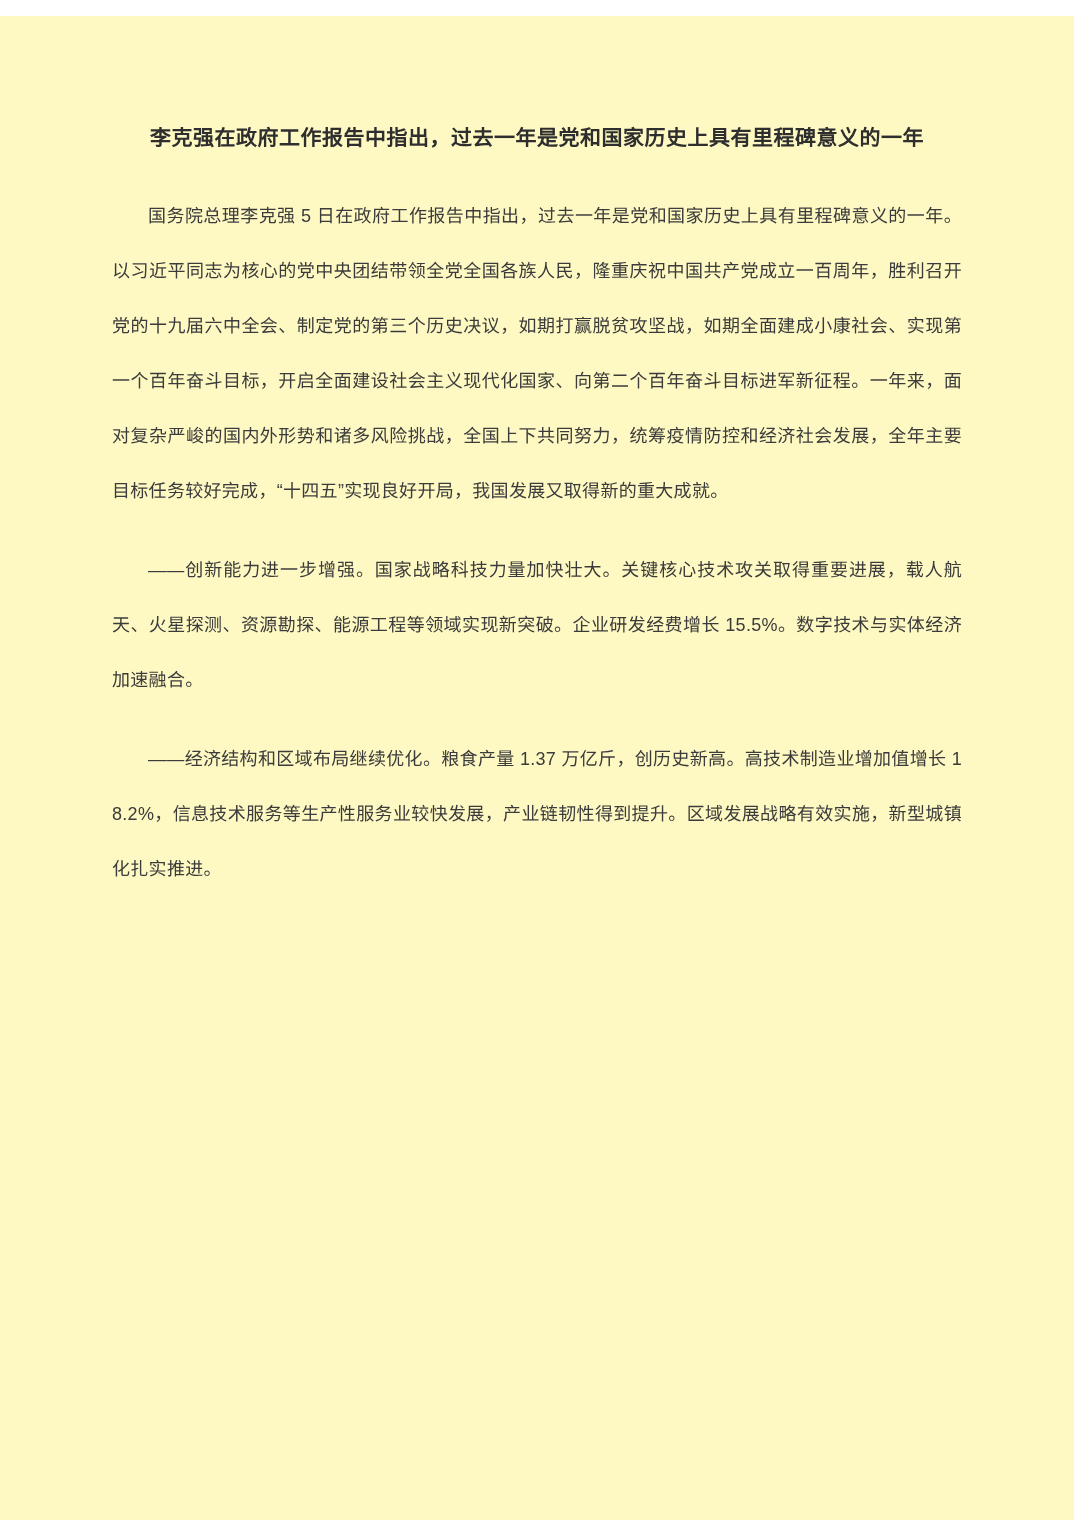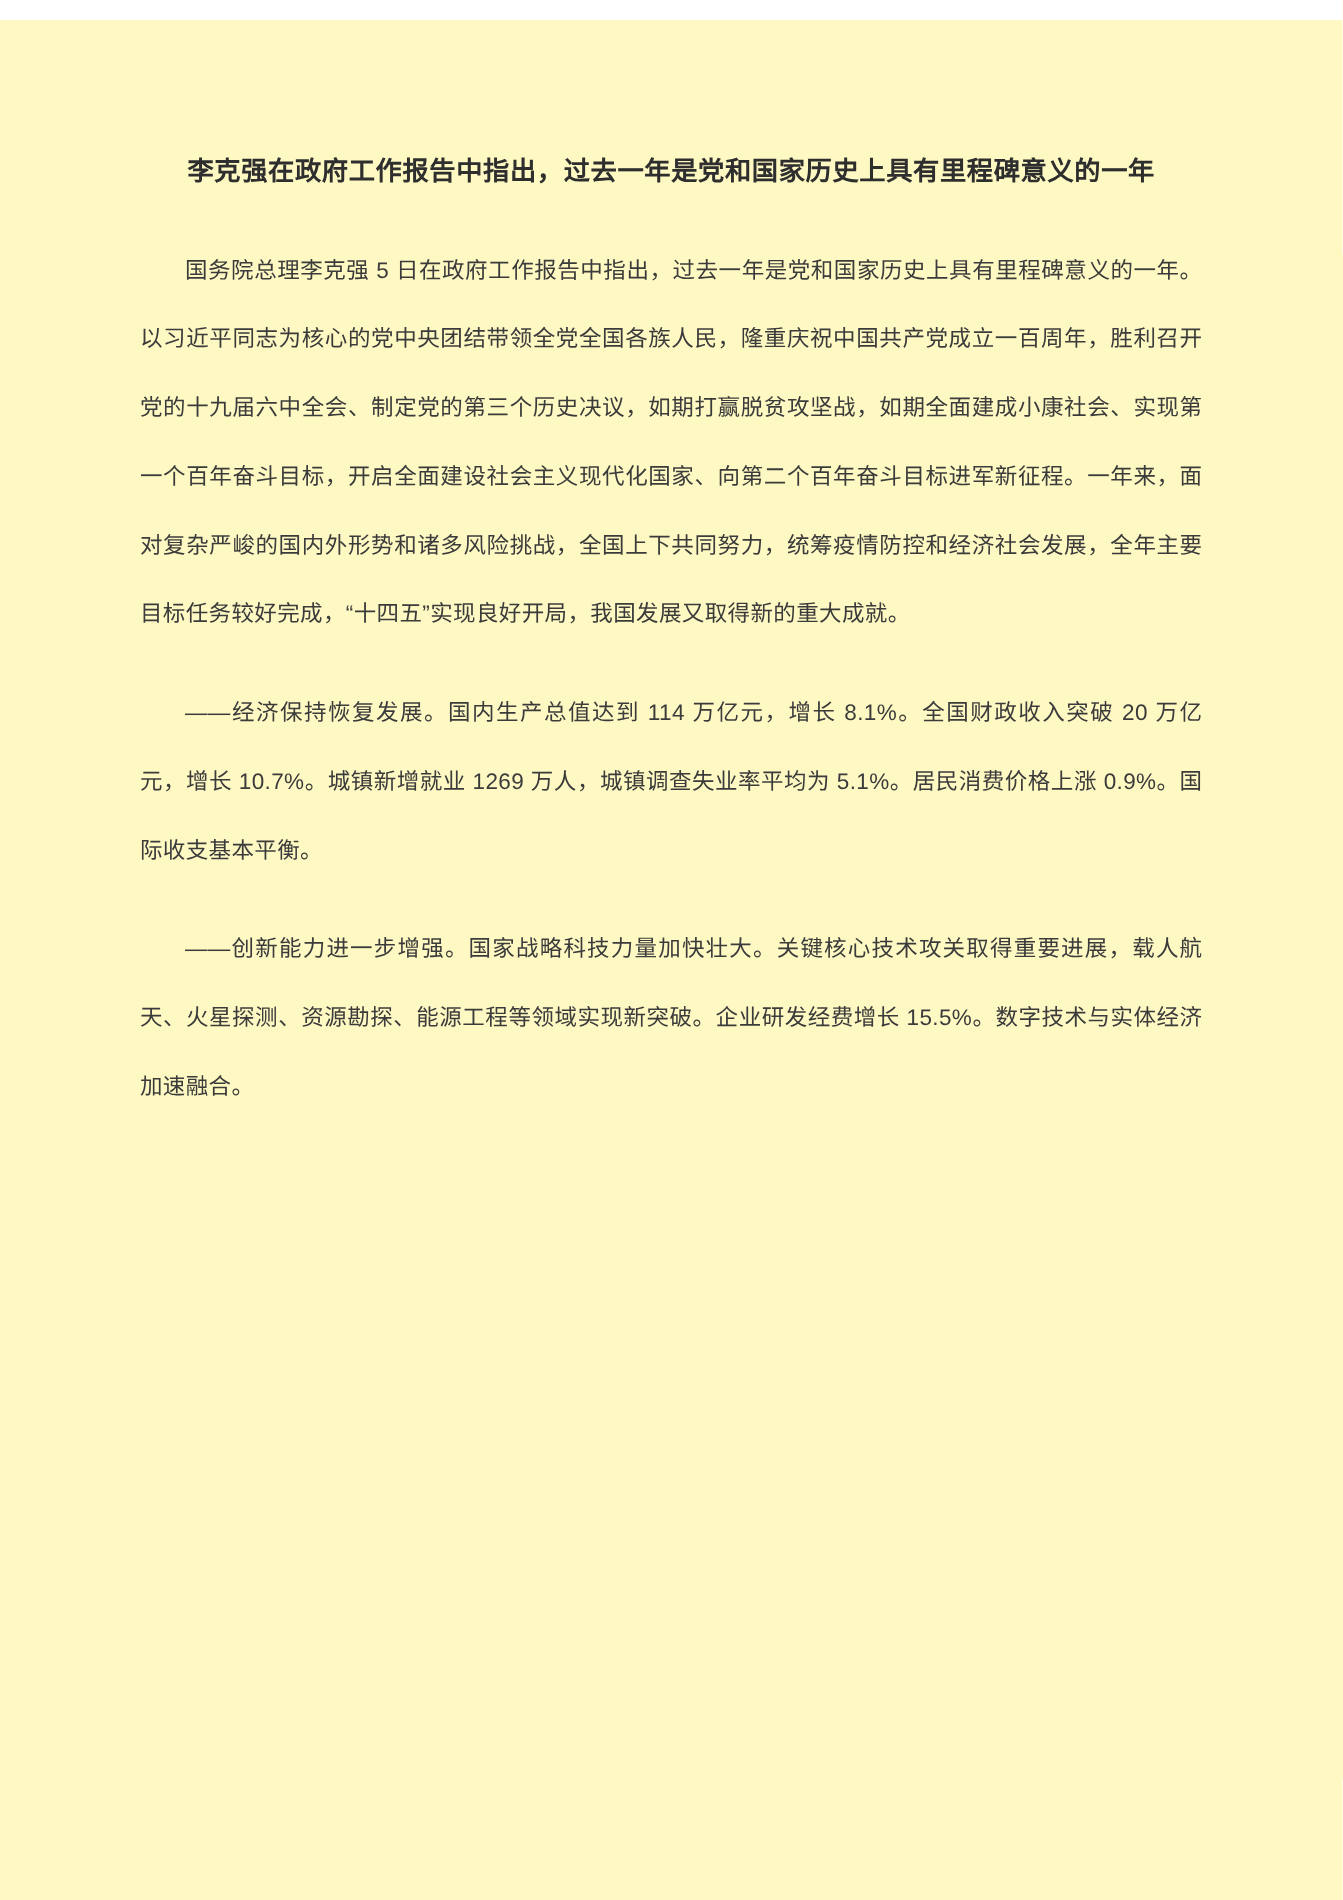--- a/index.html
+++ b/index.html
@@ -42,18 +42,18 @@
   }
 </style>
 </head>
 <body>
 
 <div class="page">
   <h1 class="doc-title">李克强在政府工作报告中指出，过去一年是党和国家历史上具有里程碑意义的一年</h1>
 
   <p class="doc-para">国务院总理李克强 5 日在政府工作报告中指出，过去一年是党和国家历史上具有里程碑意义的一年。以习近平同志为核心的党中央团结带领全党全国各族人民，隆重庆祝中国共产党成立一百周年，胜利召开党的十九届六中全会、制定党的第三个历史决议，如期打赢脱贫攻坚战，如期全面建成小康社会、实现第一个百年奋斗目标，开启全面建设社会主义现代化国家、向第二个百年奋斗目标进军新征程。一年来，面对复杂严峻的国内外形势和诸多风险挑战，全国上下共同努力，统筹疫情防控和经济社会发展，全年主要目标任务较好完成，“十四五”实现良好开局，我国发展又取得新的重大成就。</p>
 
-  <p class="doc-para">——经济保持恢复发展。国内生产总值达到 114 万亿元，增长 8.1%。全国财政收入突破 20 万亿元，增长 10.7%。城镇新增就业 1269 万人，城镇调查失业率平均为 5.1%。居民消费价格上涨 0.9%。国际收支基本平衡。</p>
 
   <p class="doc-para">——创新能力进一步增强。国家战略科技力量加快壮大。关键核心技术攻关取得重要进展，载人航天、火星探测、资源勘探、能源工程等领域实现新突破。企业研发经费增长 15.5%。数字技术与实体经济加速融合。</p>
 
+  <p class="doc-para">——经济结构和区域布局继续优化。粮食产量 1.37 万亿斤，创历史新高。高技术制造业增加值增长 18.2%，信息技术服务等生产性服务业较快发展，产业链韧性得到提升。区域发展战略有效实施，新型城镇化扎实推进。</p>
 
 </div>
 
 </body></html>

